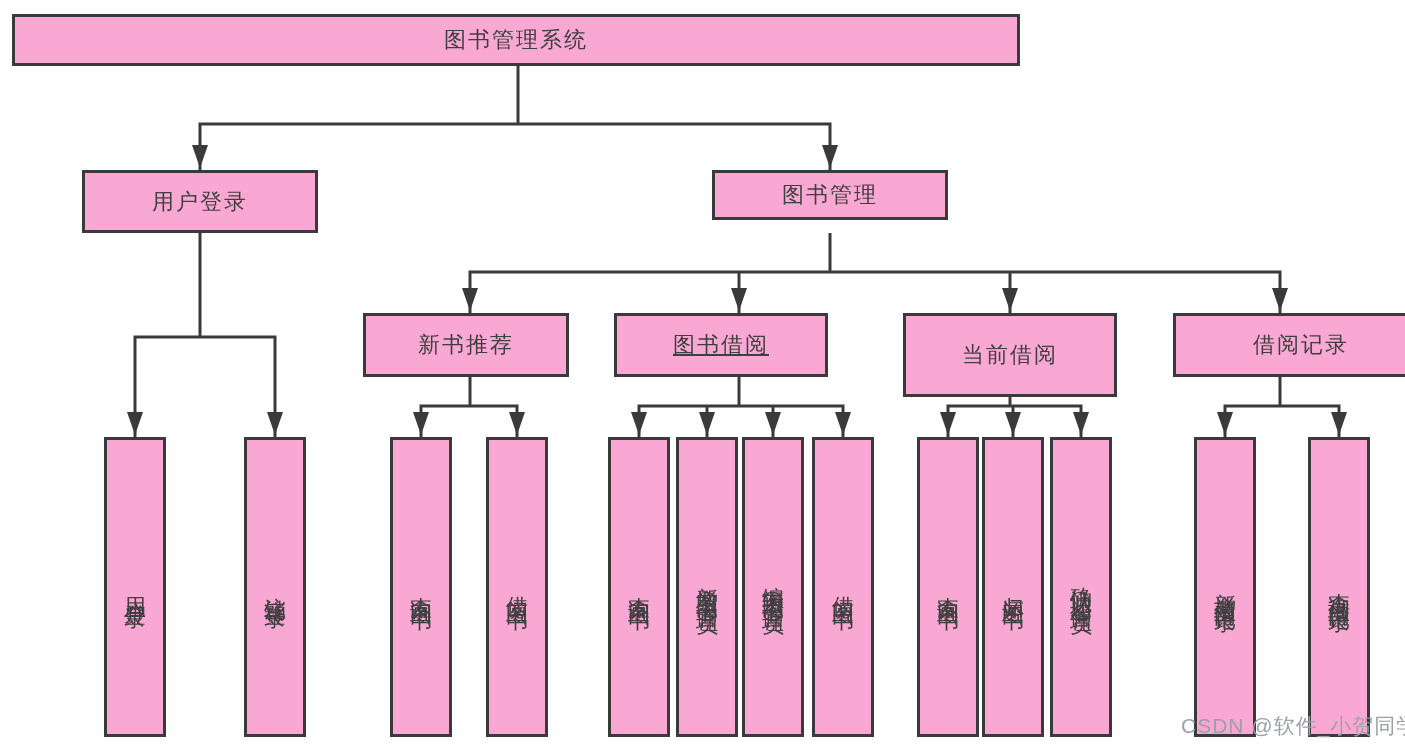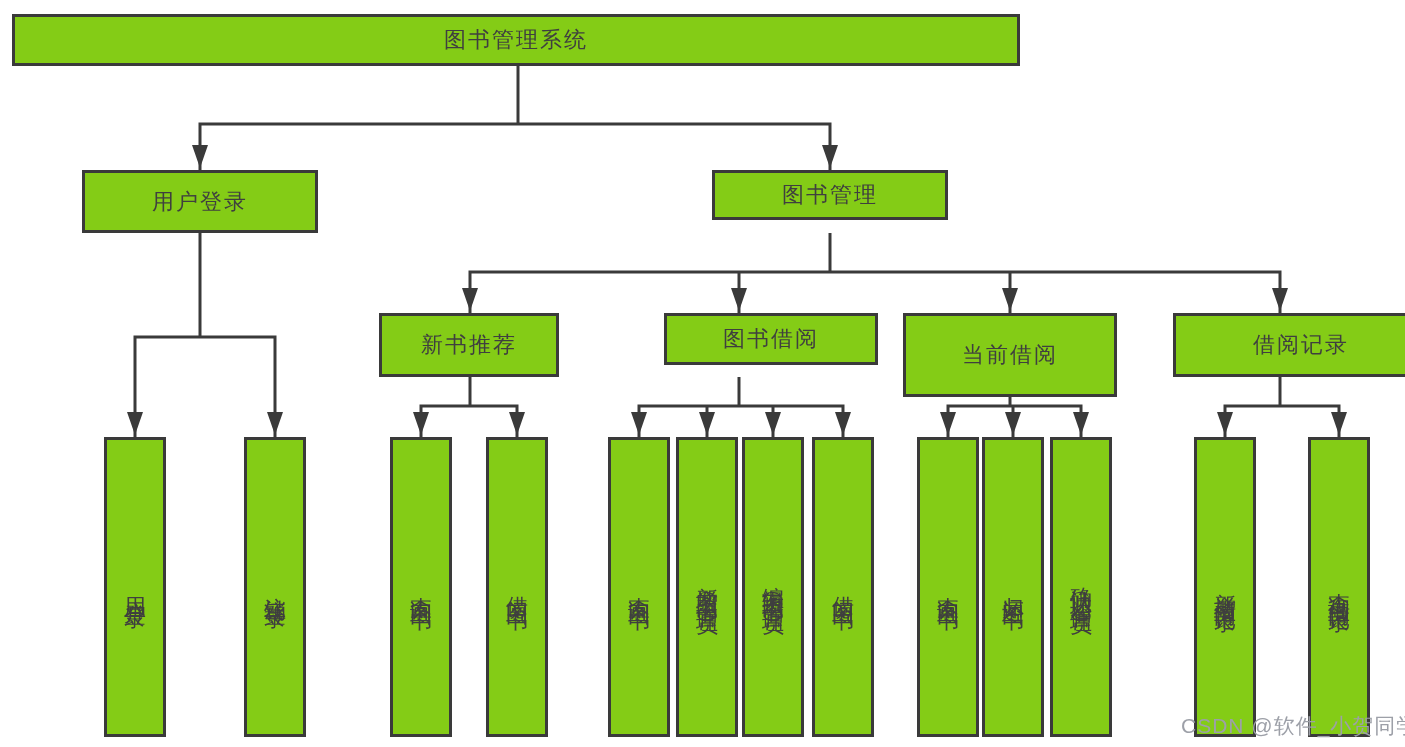--- a/index.html
+++ b/index.html
@@ -6,21 +6,21 @@
   .canvas {
     position:relative; width:1405px; height:747px;
     background:#ffffff; overflow:hidden;
     font-family:"Liberation Sans","DejaVu Sans",sans-serif;
     color:#3f3f3f;
   }
   svg.connectors { position:absolute; left:0; top:0; z-index:1; }
   svg.connectors path.line { stroke:#3a3a3a; stroke-width:3; fill:none; }
   svg.connectors path.arrow { fill:#3a3a3a; stroke:none; }
   .node {
-    position:absolute; z-index:2; background:#84cc16;
+    position:absolute; z-index:2; background:#f9a8d4;
     border:3px solid #3a3a3a; box-sizing:border-box;
     display:flex; align-items:center; justify-content:center;
     font-size:22px; letter-spacing:2px; color:#3f3f3f;
   }
   .node.hnode { text-align:center; }
   .node.vnode span.vtext {
     writing-mode:vertical-rl; text-orientation:mixed;
     letter-spacing:4px; font-size:22px; line-height:1;
   }
   .watermark {
@@ -93,22 +93,22 @@
       <path class="arrow" d="M1225 435 l-8 -23 h16 z"></path>
       <path class="arrow" d="M1339 435 l-8 -23 h16 z"></path>
     </g>
   </svg>
 
   <div class="node hnode" style="left:12px; top:14px; width:1008px; height:52px;">图书管理系统</div>
 
   <div class="node hnode" style="left:82px; top:170px; width:236px; height:63px;">用户登录</div>
   <div class="node hnode" style="left:712px; top:170px; width:236px; height:50px;">图书管理</div>
 
-  <div class="node hnode" style="left:363px; top:313px; width:180px; height:64px;margin-left:16px;">新书推荐</div>
-  <div class="node hnode" style="left:664px; top:313px; width:214px; height:52px;">图书借阅</div>
+  <div class="node hnode" style="left:363px; top:313px; width:206px; height:64px;">新书推荐</div>
+  <div class="node hnode" style="left:614px; top:313px; width:214px; height:64px;text-decoration:underline;">图书借阅</div>
   <div class="node hnode" style="left:903px; top:313px; width:214px; height:84px;">当前借阅</div>
   <div class="node hnode" style="left:1173px; top:313px; width:256px; height:64px;">借阅记录</div>
 
   <div class="node vnode" style="left:104px; top:437px; width:62px; height:300px;">
     <span class="vtext">用户登录</span>
   </div>
   <div class="node vnode" style="left:244px; top:437px; width:62px; height:300px;">
     <span class="vtext">注销登录</span>
   </div>
 

